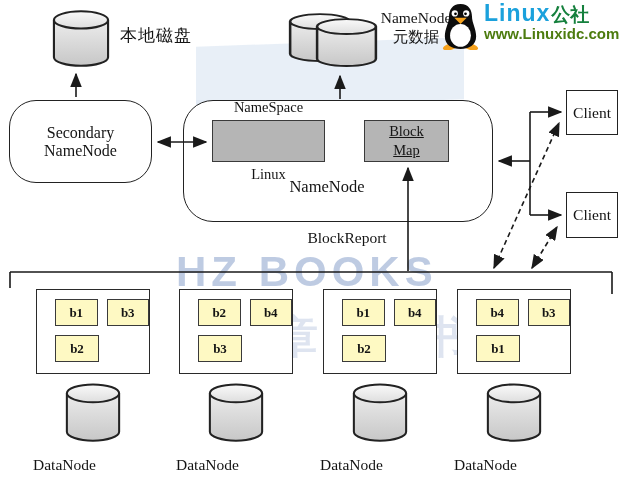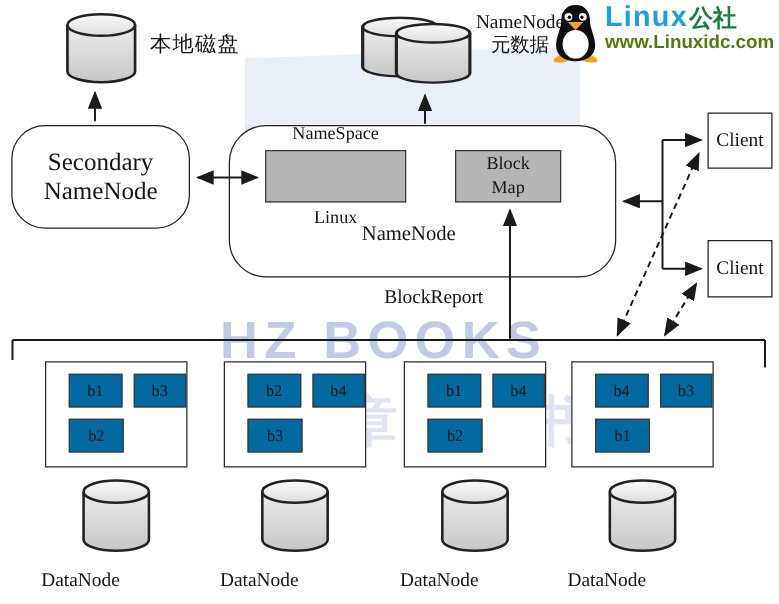--- a/index.html
+++ b/index.html
@@ -16,38 +16,38 @@
   
   .node{position:absolute;z-index:1;box-sizing:border-box;background:#fff;border:1.5px solid #222;}
   .rounded{border-radius:27px;}
   .label{position:absolute;z-index:2;line-height:1.2;}
   .center{display:flex;flex-direction:column;align-items:center;justify-content:center;text-align:center;}
   .graybox{position:absolute;box-sizing:border-box;background:#b5b5b5;border:1.5px solid #3a3a3a;
            display:flex;flex-direction:column;align-items:center;justify-content:center;
            font-size:14.5px;line-height:1.3;z-index:2;}
   .cyl{position:absolute;z-index:1;}
   
-  .secondary{left:9px;top:100px;width:143px;height:83px;font-size:20px;}
+  .secondary{left:9px;top:100px;width:143px;height:83px;font-size:16px;}
   .namenode-box{left:183px;top:100px;width:310px;height:122px;border-radius:30px;}
   .ns-state{left:212px;top:120px;width:113px;height:42px;gap:48px;}
-  .block-map{left:364px;top:120px;width:85px;height:42px;}
+  .block-map{left:364px;top:120px;width:85px;height:42px;text-decoration:underline;}
   .nn-label{left:252px;top:177px;width:150px;text-align:center;font-size:16.5px;}
   .client{width:52px;font-size:15.5px;}
   .client1{left:566px;top:90px;height:45px;}
   .client2{left:566px;top:192px;height:46px;}
   .heartbeat{left:288px;top:229px;width:118px;text-align:center;font-size:15.5px;line-height:1.15;}
   .localdisk-label{left:120px;top:26px;font-size:17px;letter-spacing:1px;}
   .meta-label{left:372px;top:9px;width:88px;text-align:center;font-size:15.5px;line-height:1.2;}
   
   .dn-group{position:absolute;top:289px;width:120px;z-index:1;}
   .dn-box{position:relative;box-sizing:border-box;margin:0 auto;width:114px;height:85px;
           background:#fff;border:1.5px solid #2a2a2a;}
   .dn-row{display:flex;gap:9px;margin:9px 0 0 18px;}
-  .blk{box-sizing:border-box;width:44px;height:27px;background:#0369a1;border:1.5px solid #3a3a3a;
-       display:flex;align-items:center;justify-content:center;font-size:13px;}
+  .blk{box-sizing:border-box;width:44px;height:27px;background:#fef9c3;border:1.5px solid #3a3a3a;
+       display:flex;align-items:center;justify-content:center;font-size:13px;font-weight:bold;}
   .dn-cyl{position:relative;display:block;margin:9px auto 0 auto;}
   .dn-label{margin-top:13px;font-size:15.5px;}
   
   .logo{position:absolute;left:438px;top:2px;display:flex;align-items:flex-start;z-index:2;
         font-family:"Liberation Sans","DejaVu Sans",sans-serif;}
   .logo-text{display:flex;flex-direction:column;margin-left:1px;}
   .logo-row1{display:flex;align-items:baseline;line-height:1;}
   .logo-brand{font-weight:700;font-size:23px;color:#1ba1dc;letter-spacing:1px;}
   .logo-suffix{font-weight:700;font-size:19px;color:#15803d;margin-left:1px;}
   .logo-url{font-weight:700;font-size:15px;color:#4d7c0f;line-height:1;margin-top:1px;}

